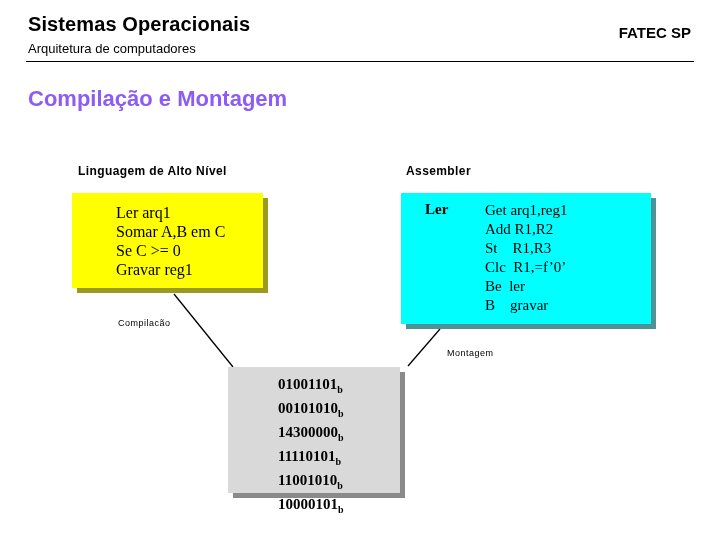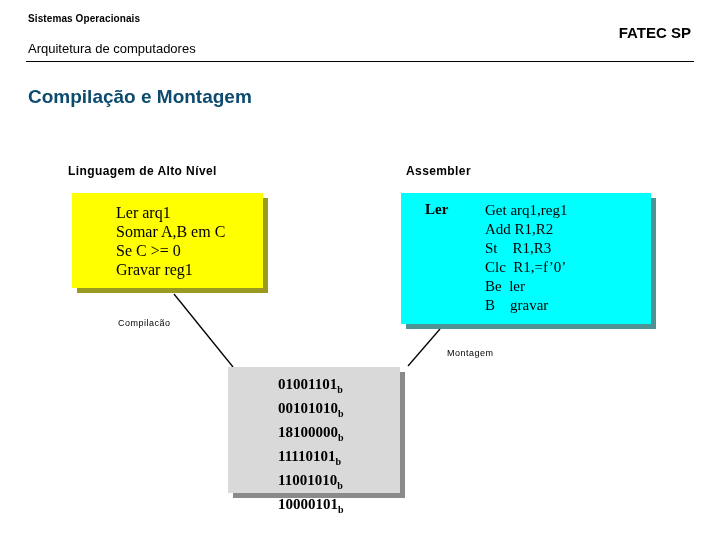--- a/index.html
+++ b/index.html
@@ -20,21 +20,21 @@
     width: 720px;
     height: 540px;
     background: #ffffff;
   }
 
   
   .hdr-title {
     position: absolute;
     left: 28px;
     top: 13px;
-    font-size: 10px;
+    font-size: 20px;
     font-weight: bold;
     color: #000000;
     letter-spacing: 0.1px;
     white-space: nowrap;
   }
   .hdr-sub {
     position: absolute;
     left: 28px;
     top: 41px;
     font-size: 13px;
@@ -58,36 +58,36 @@
     width: 668px;
     height: 0;
     border-top: 1.4px solid #000000;
   }
 
   
   .slide-title {
     position: absolute;
     left: 28px;
     top: 86px;
-    font-size: 19px;
-    font-weight: bold;
-    color: #0c4a6e;
+    font-size: 22px;
+    font-weight: bold;
+    color: #8b5cf6;
     white-space: nowrap;
   }
 
   
   .lbl {
     position: absolute;
     font-size: 12px;
     font-weight: bold;
     color: #000000;
     white-space: nowrap;
     letter-spacing: 0.4px;
   }
-  .lbl-hll   { left: 60px;  top: 164px; padding-left: 8px; }
+  .lbl-hll   { left: 70px;  top: 164px; padding-left: 8px; }
   .lbl-asm   { left: 406px; top: 164px; }
 
   .lbl-ml {
     position: absolute;
     left: 248px;
     top: 326px;
     font-size: 13px;
     font-weight: bold;
     color: #000000;
     line-height: 19px;
@@ -227,16 +227,16 @@
     <div class="asm-label">Ler</div>
     <div class="asm-code">Get arq1,reg1
 Add R1,R2
 St    R1,R3
 Clc  R1,=f’0’
 Be  ler
 B    gravar</div>
   </div>
 
   <div class="box box-gray">
-    <div class="bin-code" id="machine-words"><div><span>01001101</span><span class="sub">b</span></div><div><span>00101010</span><span class="sub">b</span></div><div><span>18100000</span><span class="sub">b</span></div><div><span>11110101</span><span class="sub">b</span></div><div><span>11001010</span><span class="sub">b</span></div><div><span>10000101</span><span class="sub">b</span></div></div>
+    <div class="bin-code" id="machine-words"><div><span>01001101</span><span class="sub">b</span></div><div><span>00101010</span><span class="sub">b</span></div><div><span>14300000</span><span class="sub">b</span></div><div><span>11110101</span><span class="sub">b</span></div><div><span>11001010</span><span class="sub">b</span></div><div><span>10000101</span><span class="sub">b</span></div></div>
   </div>
 
 </div>
 
 </body></html>

